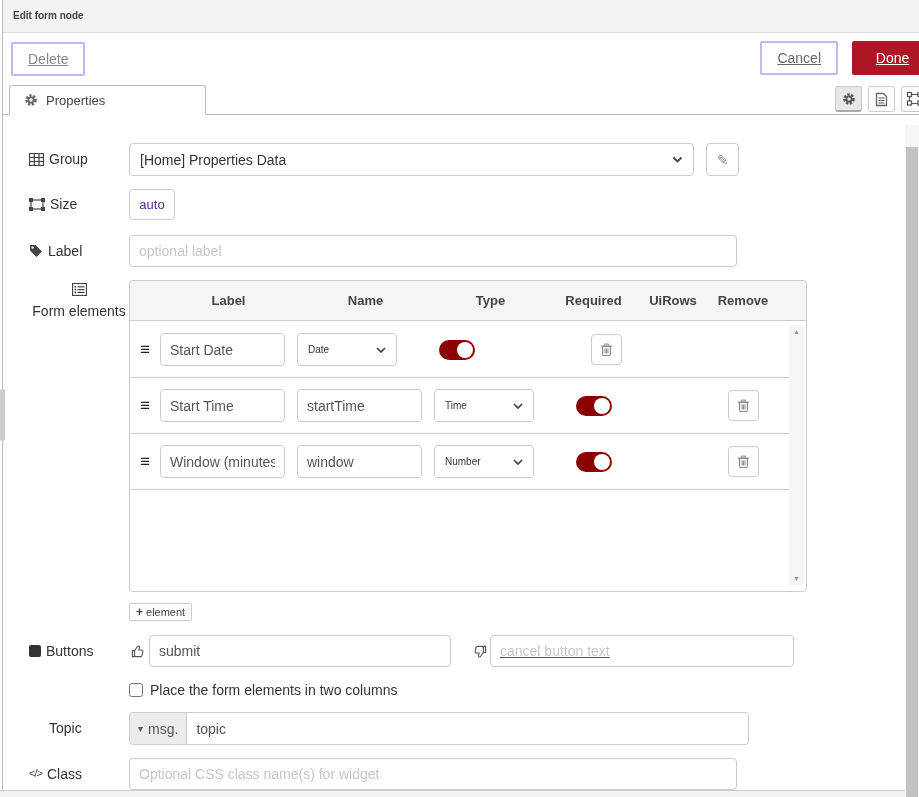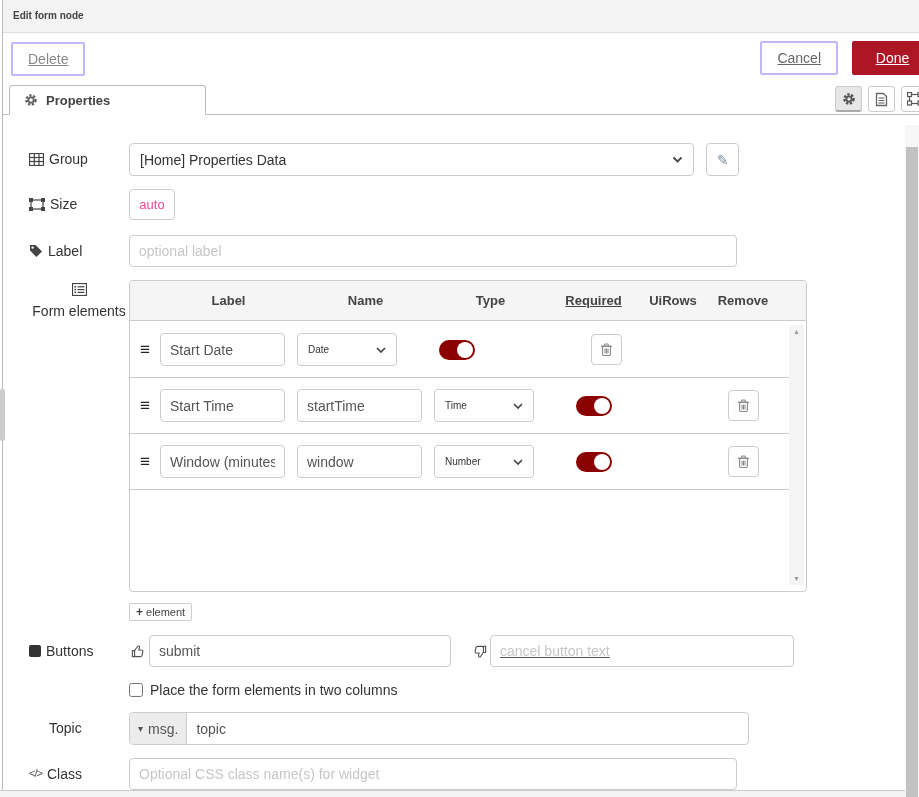--- a/index.html
+++ b/index.html
@@ -27,21 +27,21 @@
   .btn-delete { position:absolute; left:8px; top:9px; min-width:69px; }
   .btn-cancel { position:absolute; right:81px; top:8px; min-width:74px; color:#666; }
   .btn-done   { position:absolute; right:-14px; top:8px; min-width:81px;
                 background:#AD1625; border-color:#AD1625; color:#fff; }
   
   .tabbar { height:30px; border-bottom:1px solid #bbb; position:relative; }
   .tab {
     position:absolute; left:6px; top:0; width:197px; height:30px; background:#fff;
     border:1px solid #bbb; border-bottom:1px solid #fff; border-radius:3px 3px 0 0;
     display:flex; align-items:center; gap:8px; padding-left:14px;
-    font-weight:bold; font-size:13px; color:#444; z-index:2;
+    font-weight:normal; font-size:13px; color:#444; z-index:2;
   }
   .tab-icons { position:absolute; right:-9px; top:1px; display:flex; gap:6px; }
   .icon-btn {
     width:27px; height:26px; border:1px solid #ccc; border-radius:3px; background:#fff;
     display:flex; align-items:center; justify-content:center; cursor:pointer;
   }
   .icon-btn.active { background:#e7e7e7; border-bottom:2px solid #aaa; }
   
   .content { position:absolute; top:116px; left:0; right:0; bottom:0; padding:27px 0 0 26px; }
   .frow { display:flex; align-items:center; }
@@ -61,21 +61,21 @@
   .sqbtn { border:1px solid #ccc; border-radius:4px; background:#fff; display:flex;
            align-items:center; justify-content:center; cursor:pointer; }
   
   .fe-box { width:678px; height:312px; border:1px solid #ccc; border-radius:4px;
             position:relative; background:#fff; }
   .fe-head { height:40px; background:#f5f5f5; border-bottom:1px solid #ccc;
              border-radius:4px 4px 0 0; display:flex; align-items:center;
              font-weight:bold; font-size:13px; color:#444; }
   .fh { text-align:center; }
   .c0{width:30px;} .c1{width:137px;} .c2{width:137px;} .c3{width:113px;}
-  .c4{width:93px;text-decoration:underline;} .c5{width:66px;} .c6{width:74px;}
+  .c4{width:93px;} .c5{width:66px;} .c6{width:74px;}
   .fe-body { position:absolute; top:41px; left:0; width:661px; bottom:1px; overflow:hidden; }
   .fe-row { height:56px; display:flex; align-items:center; border-bottom:1px solid #ccc; }
   .drag { width:30px; text-align:center; font-size:17px; color:#222; cursor:grab; line-height:1; }
   .cell { display:flex; align-items:center; }
   .c4 .toggle-wrap, .c6 .rm-wrap { justify-content:center; display:flex; width:100%; }
   .row-in { width:125px; height:33px; }
   .row-sel { width:100px; font-size:10px; }
   .toggle { width:36px; height:20px; border-radius:10px; background:#8B0000;
             position:relative; cursor:pointer; }
   .toggle .knob { position:absolute; right:2px; top:2px; width:16px; height:16px;
@@ -211,21 +211,21 @@
           <svg width="16" height="13" viewBox="0 0 16 13">
               <rect x="2" y="2" width="12" height="9" fill="none" stroke="#444" stroke-width="1.2"></rect>
               <rect x="0" y="0" width="4" height="4" fill="#444"></rect>
               <rect x="12" y="0" width="4" height="4" fill="#444"></rect>
               <rect x="0" y="9" width="4" height="4" fill="#444"></rect>
               <rect x="12" y="9" width="4" height="4" fill="#444"></rect>
             </svg>
         </span>
         <span class="lt">Size</span>
       </div>
-      <div class="sqbtn" style="width:46px;height:31px;font-size:13px;color:#ec4899;">
+      <div class="sqbtn" style="width:46px;height:31px;font-size:13px;color:#4c1d95;">
         <span>auto</span>
       </div>
     </div>
 
     <div class="frow mb13">
       <div class="flabel">
         <span class="ic">
           <svg width="14" height="14" viewBox="0 0 14 14">
               <path d="M1 1 h5.6 L13 7.4 7.4 13 1 6.6 Z" fill="#444"></path>
               <circle cx="3.6" cy="3.6" r="1.2" fill="#fff"></circle>

